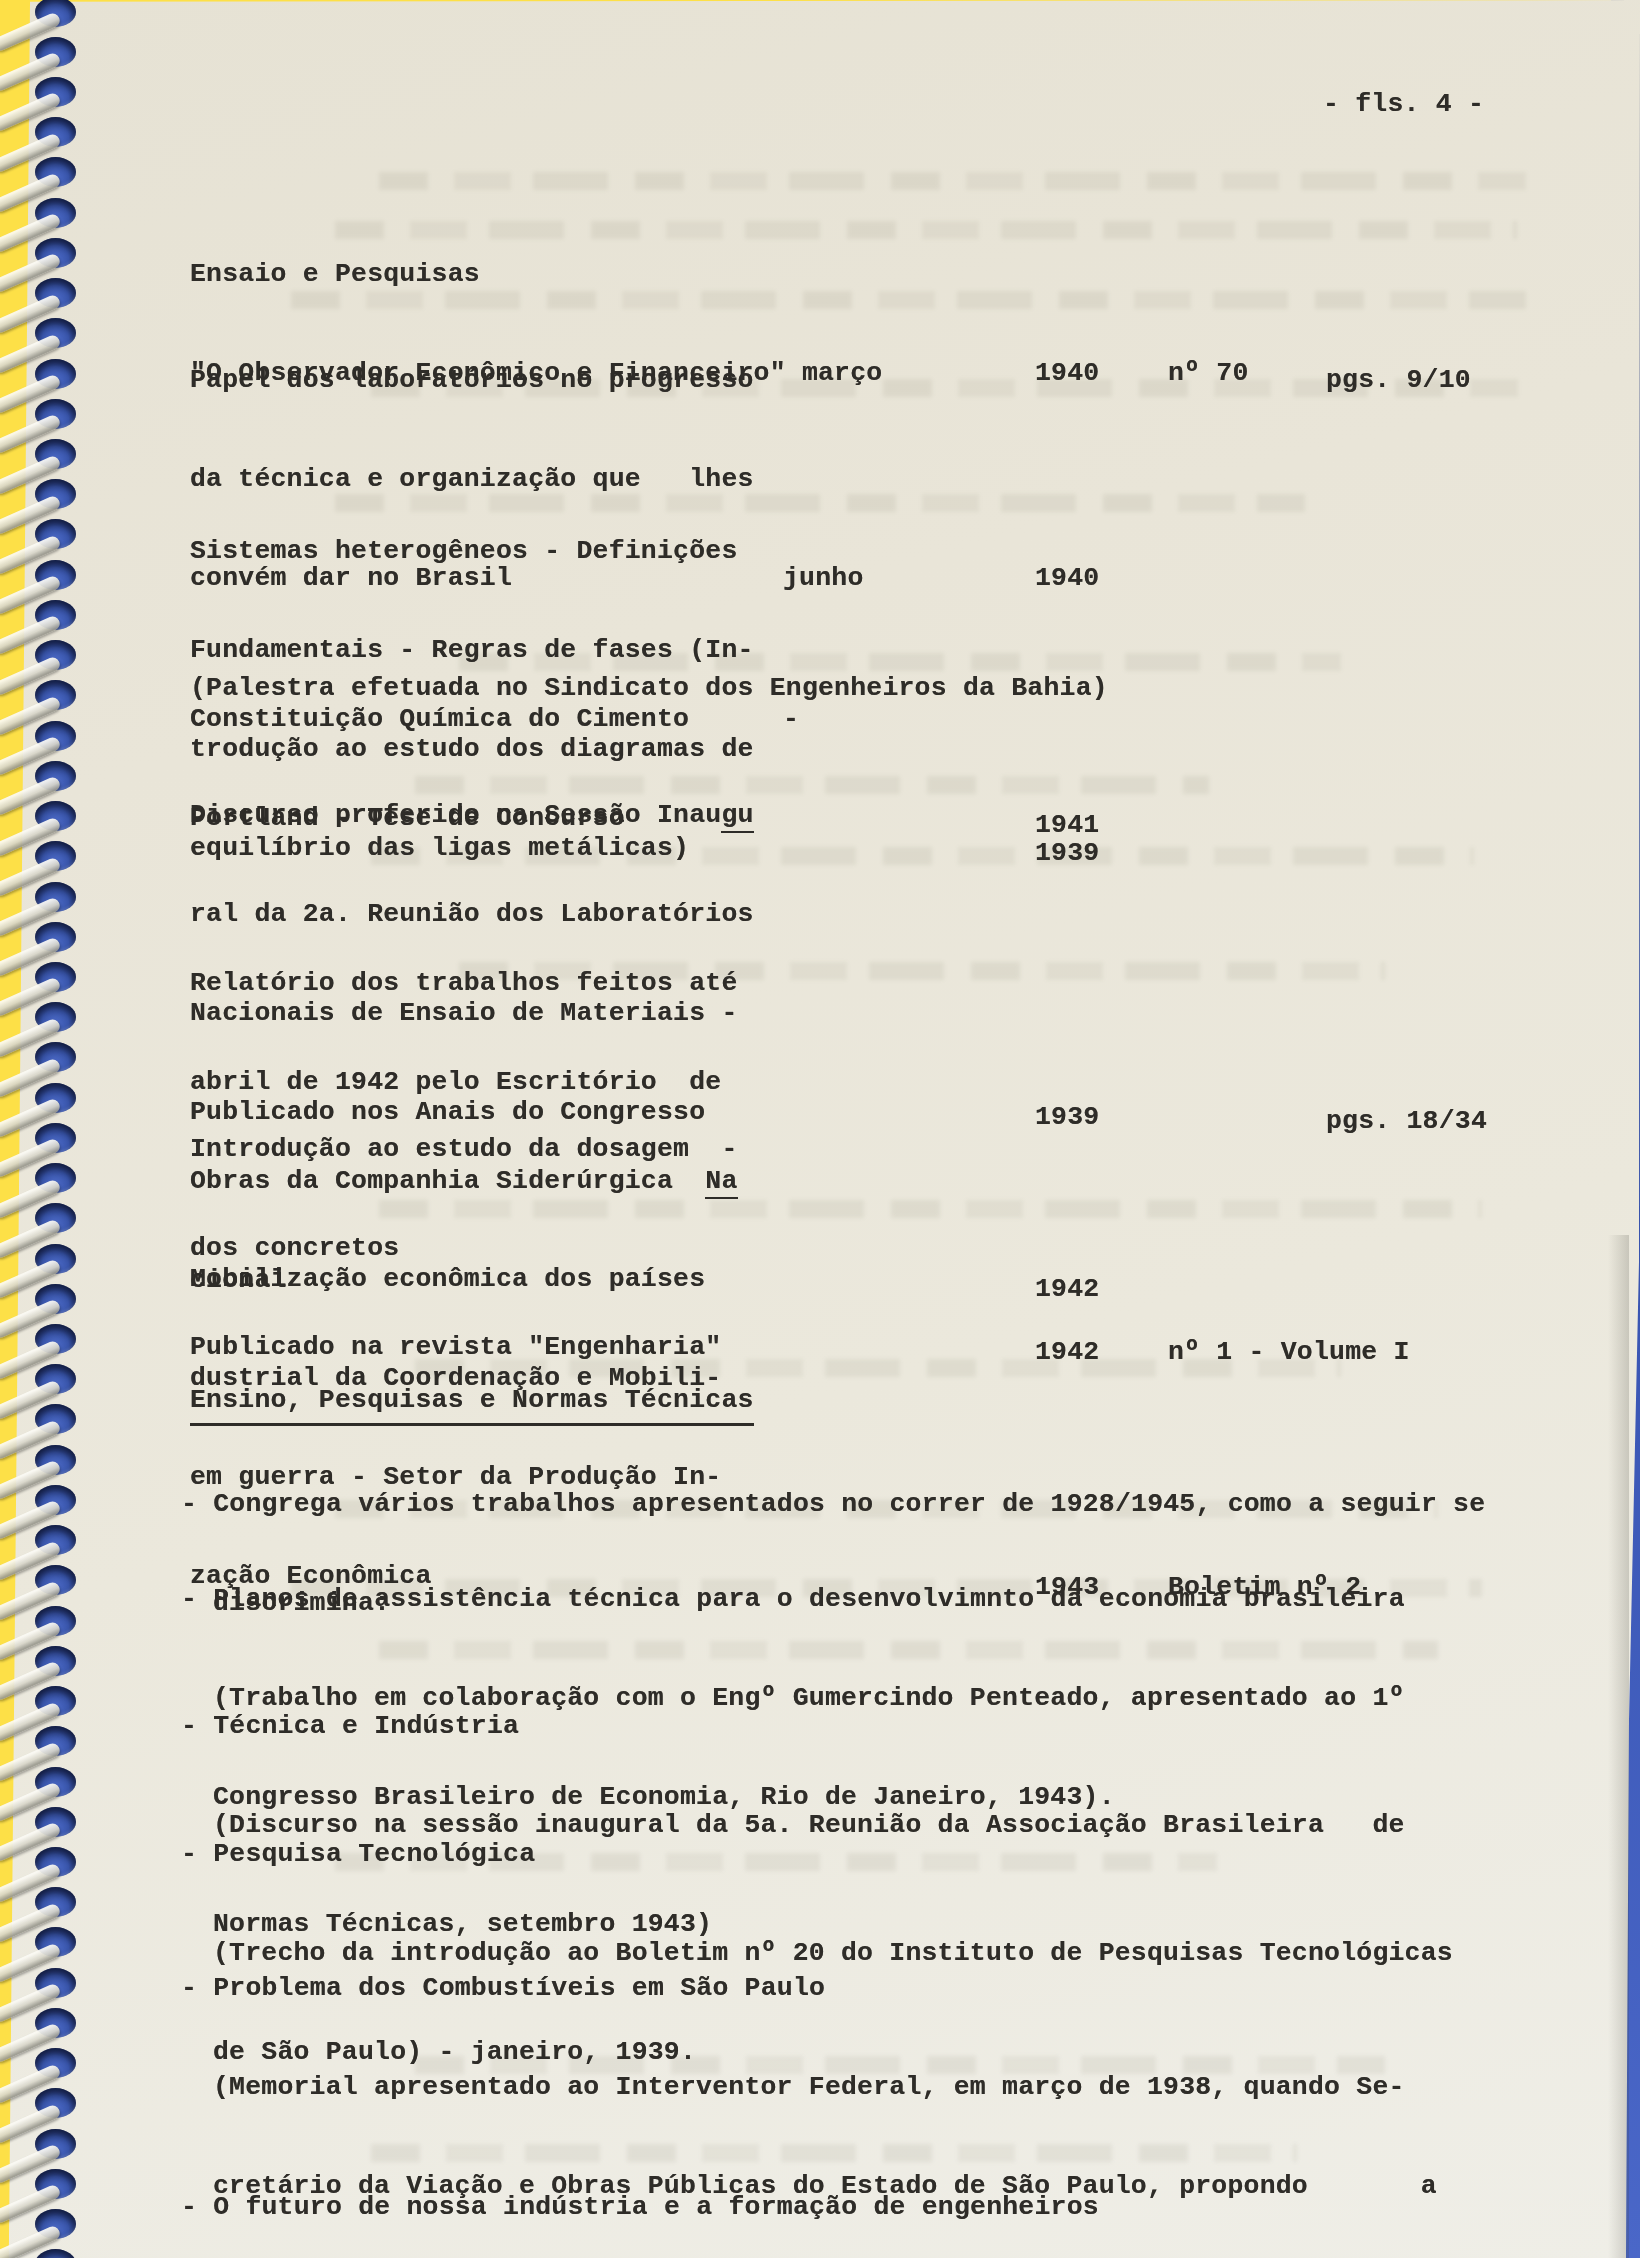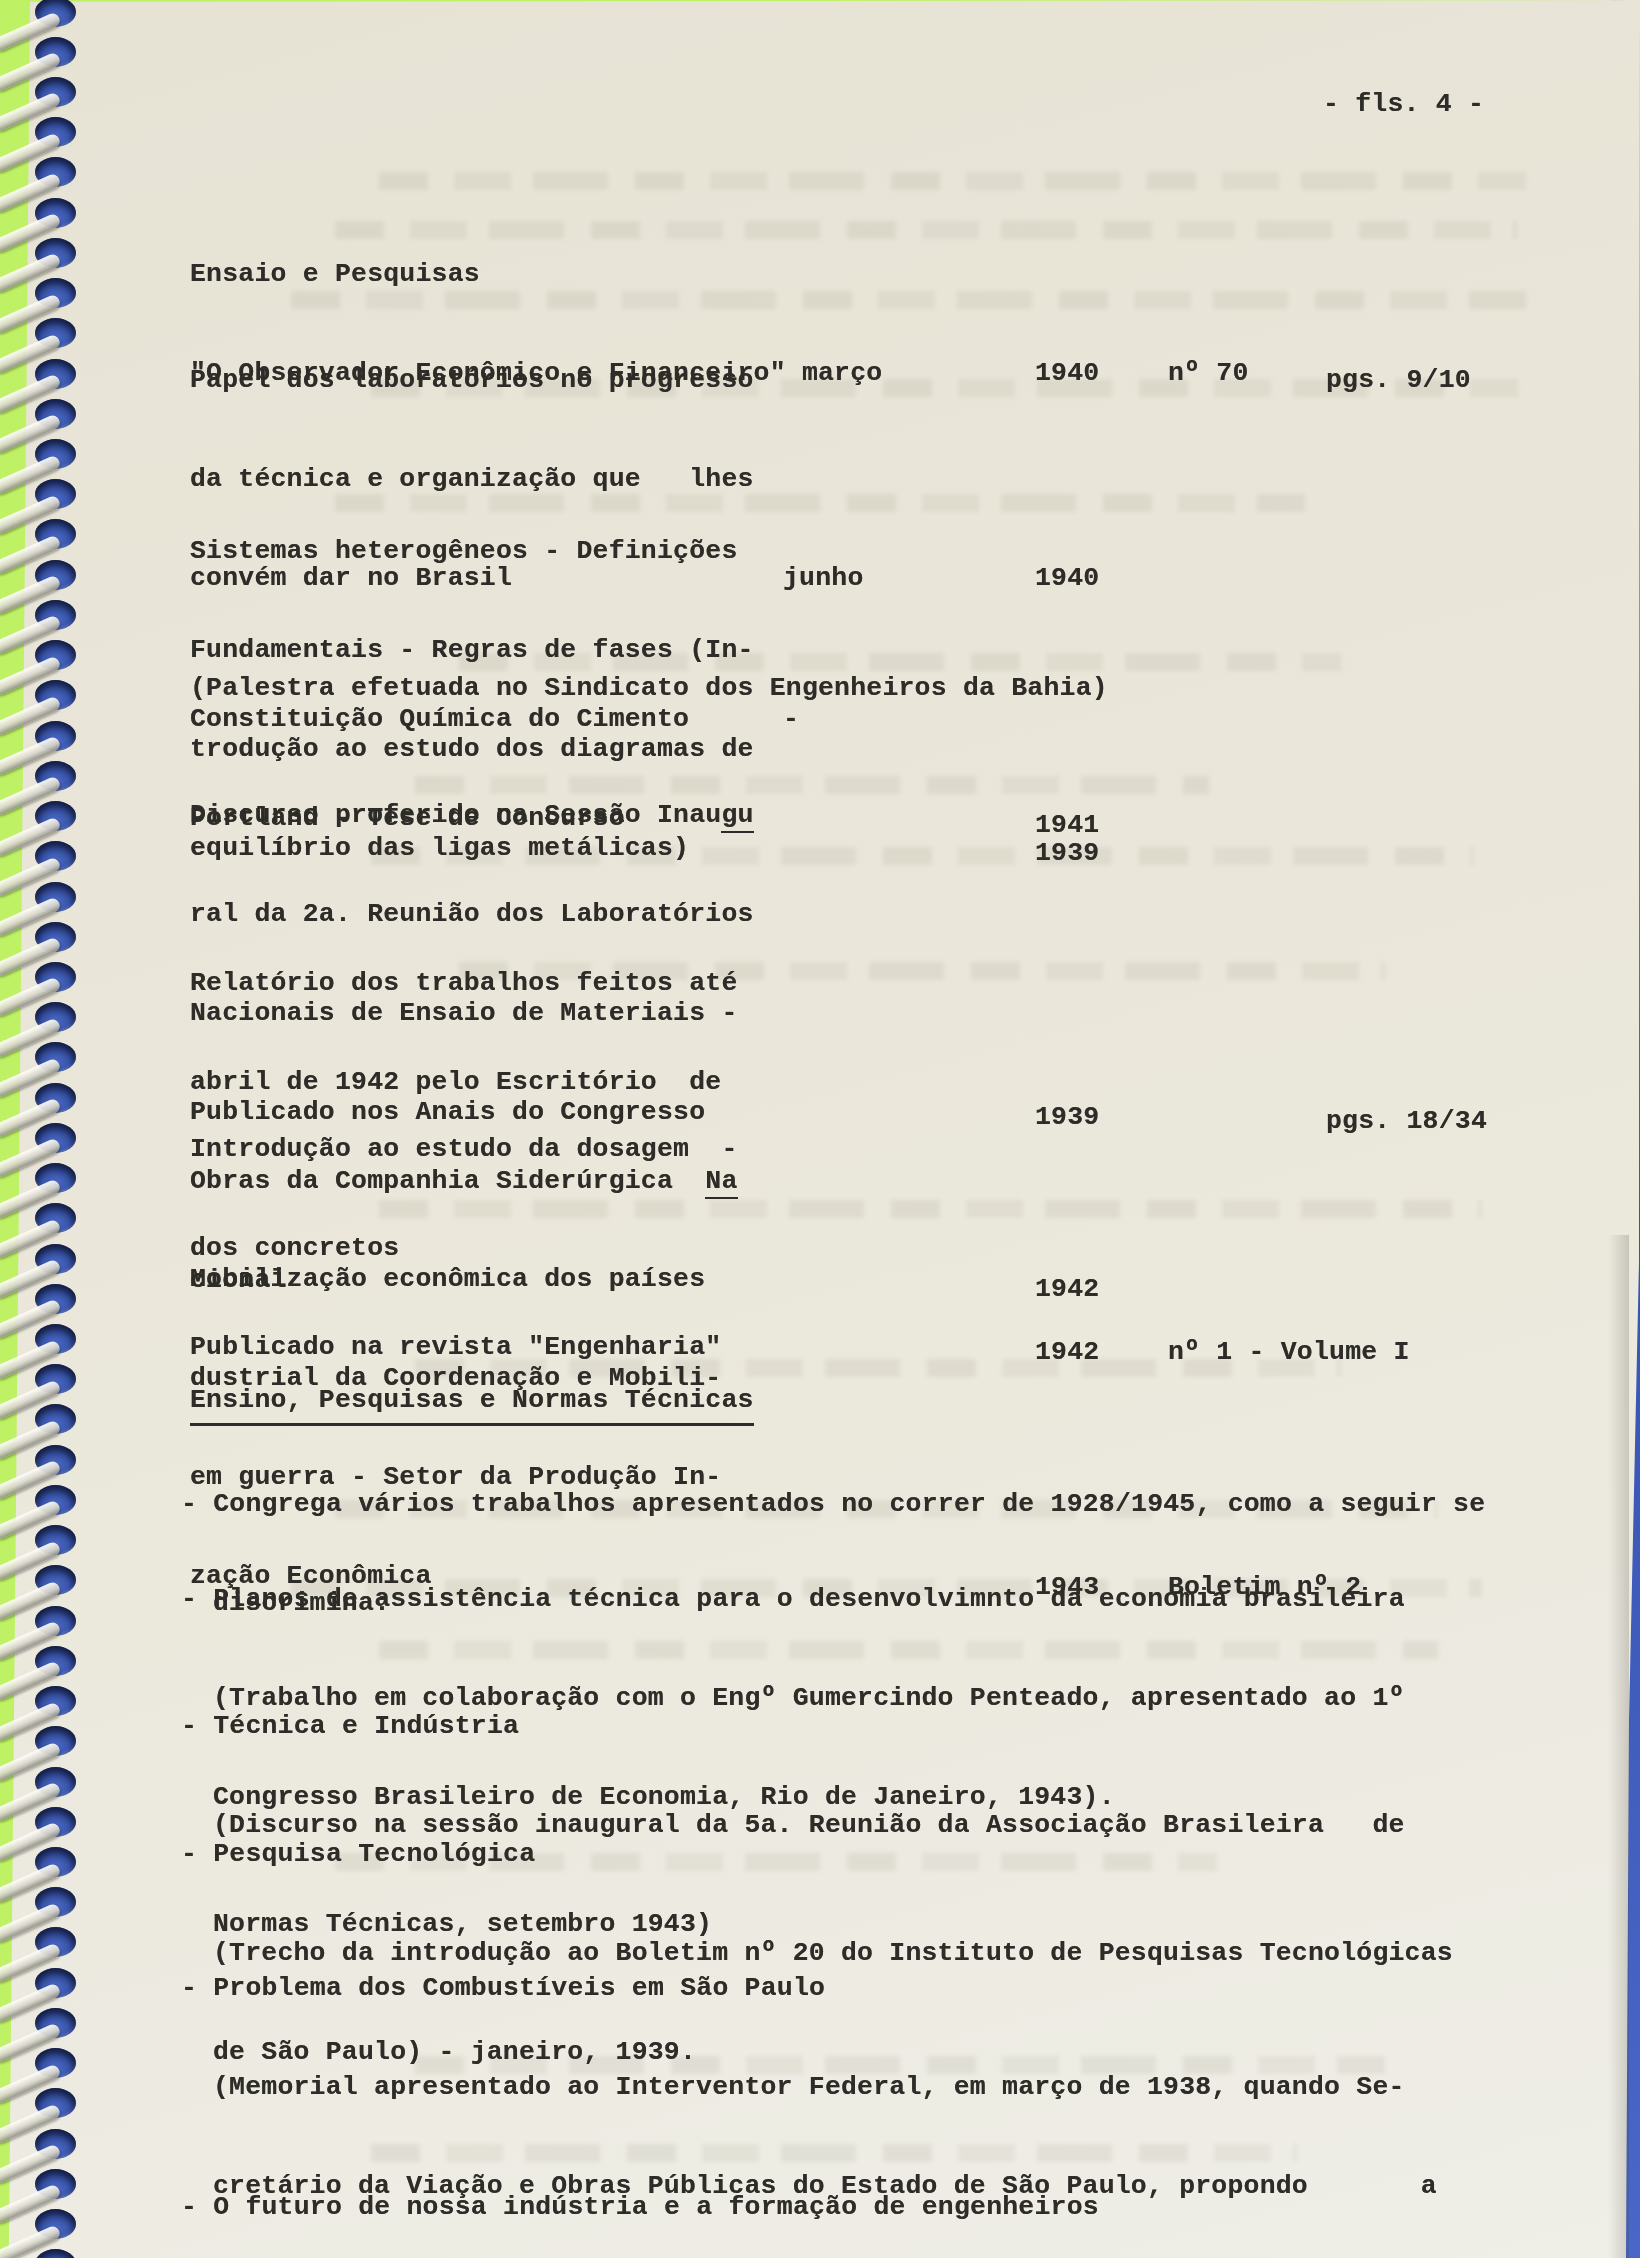--- a/index.html
+++ b/index.html
@@ -50,21 +50,21 @@
     position:absolute;height:17.6px;opacity:.42;filter:blur(2.2px);pointer-events:none;
     background:repeating-linear-gradient(90deg,
       rgba(125,122,102,.28) 0 49px,rgba(125,122,102,0) 49px 75px,
       rgba(125,122,102,.22) 75px 132px,rgba(125,122,102,0) 132px 154px,
       rgba(125,122,102,.26) 154px 229px,rgba(125,122,102,0) 229px 256px);
   }
 </style>
 </head>
 <body>
 
-<div class="scene" style="background: #bef264;">
+<div class="scene" style="background: #fde047;">
   <div class="cover"></div>
   <div class="paper"></div>
   <div class="right-shade"></div>
 
   <div class="ghost" style="left:379px;top:172px;width:1147px"></div>
   <div class="ghost" style="left:335px;top:221px;width:1182px"></div>
   <div class="ghost" style="left:291px;top:291px;width:1235px"></div>
   <div class="ghost" style="left:371px;top:379px;width:1147px"></div>
   <div class="ghost" style="left:335px;top:494px;width:970px"></div>
   <div class="ghost" style="left:459px;top:653px;width:882px"></div>

